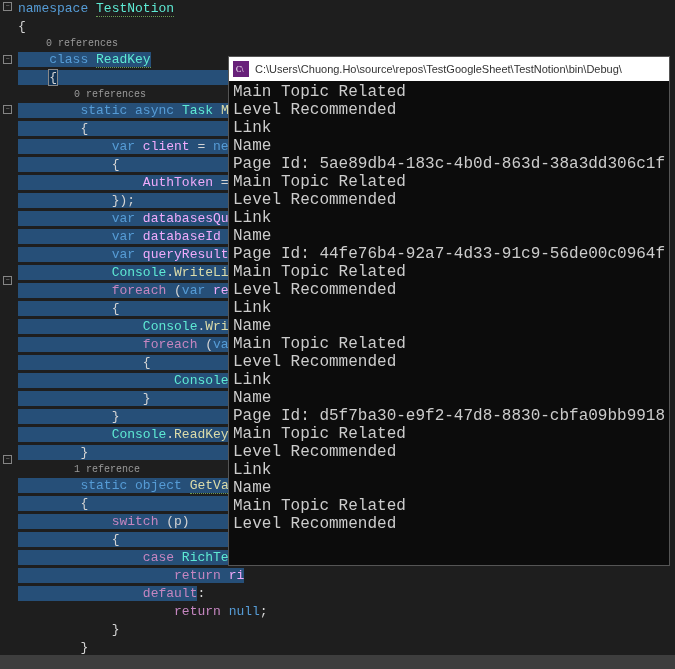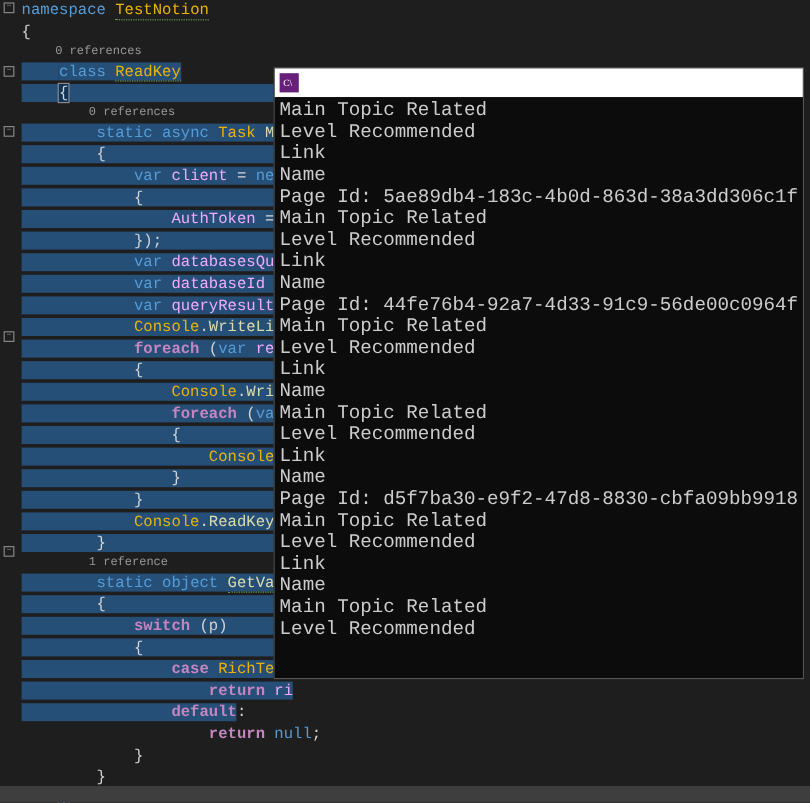--- a/index.html
+++ b/index.html
@@ -63,25 +63,25 @@
       padding-left: 28px;
     }
     .ref-lens2 {
       color: #999999;
       font-size: 10px;
       height: 15px;
       line-height: 15px;
       padding-left: 56px;
     }
     .kw { color: #569cd6; }
-    .type { color: #eab308; }
+    .type { color: #5eead4; }
     .method { color: #dcdcaa; }
     .var { color: #f0abfc; margin-top: 47px; }
     .punct { color: #d4d4d4; }
-    .control { color: #c586c0; font-weight: bold; }
+    .control { color: #c586c0; }
     .squiggle-green {
       border-bottom: 1px dotted #6a9955;
     }
     
     .sel {
       background: #264f78;
     }
     
     .console-window {
       position: absolute;
@@ -234,20 +234,21 @@
 </div>
 
 <div class="console-window">
   <div class="console-titlebar">
     <span class="console-icon">
       <svg width="12" height="12" viewBox="0 0 12 12">
           <rect width="12" height="12" fill="#68217a"></rect>
           <text x="1" y="9" font-size="8" fill="#fff" font-family="Consolas">C\</text>
         </svg>
     </span>
+    <span>C:\Users\Chuong.Ho\source\repos\TestGoogleSheet\TestNotion\bin\Debug\</span>
   </div>
   <div class="console-body" id="console-body">
 
   <div class="console-line">Main Topic Related</div>
       <div class="console-line">Level Recommended</div>
       <div class="console-line">Link</div>
       <div class="console-line">Name</div>
       <div class="console-line">Page Id: 5ae89db4-183c-4b0d-863d-38a3dd306c1f</div>
       <div class="console-line">Main Topic Related</div>
       <div class="console-line">Level Recommended</div>

